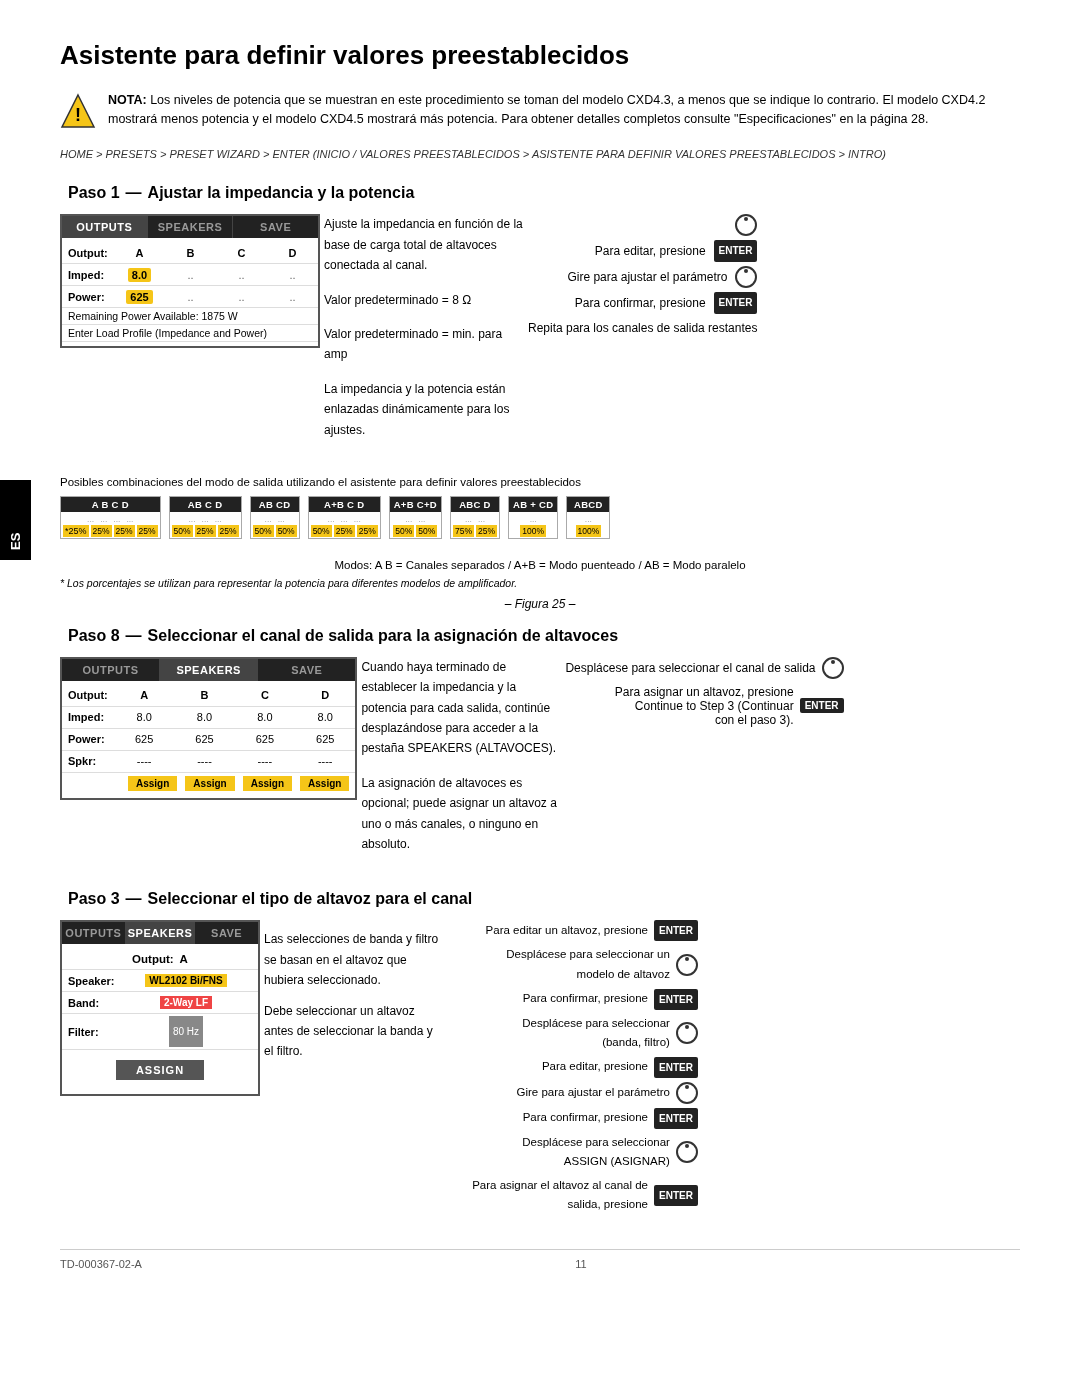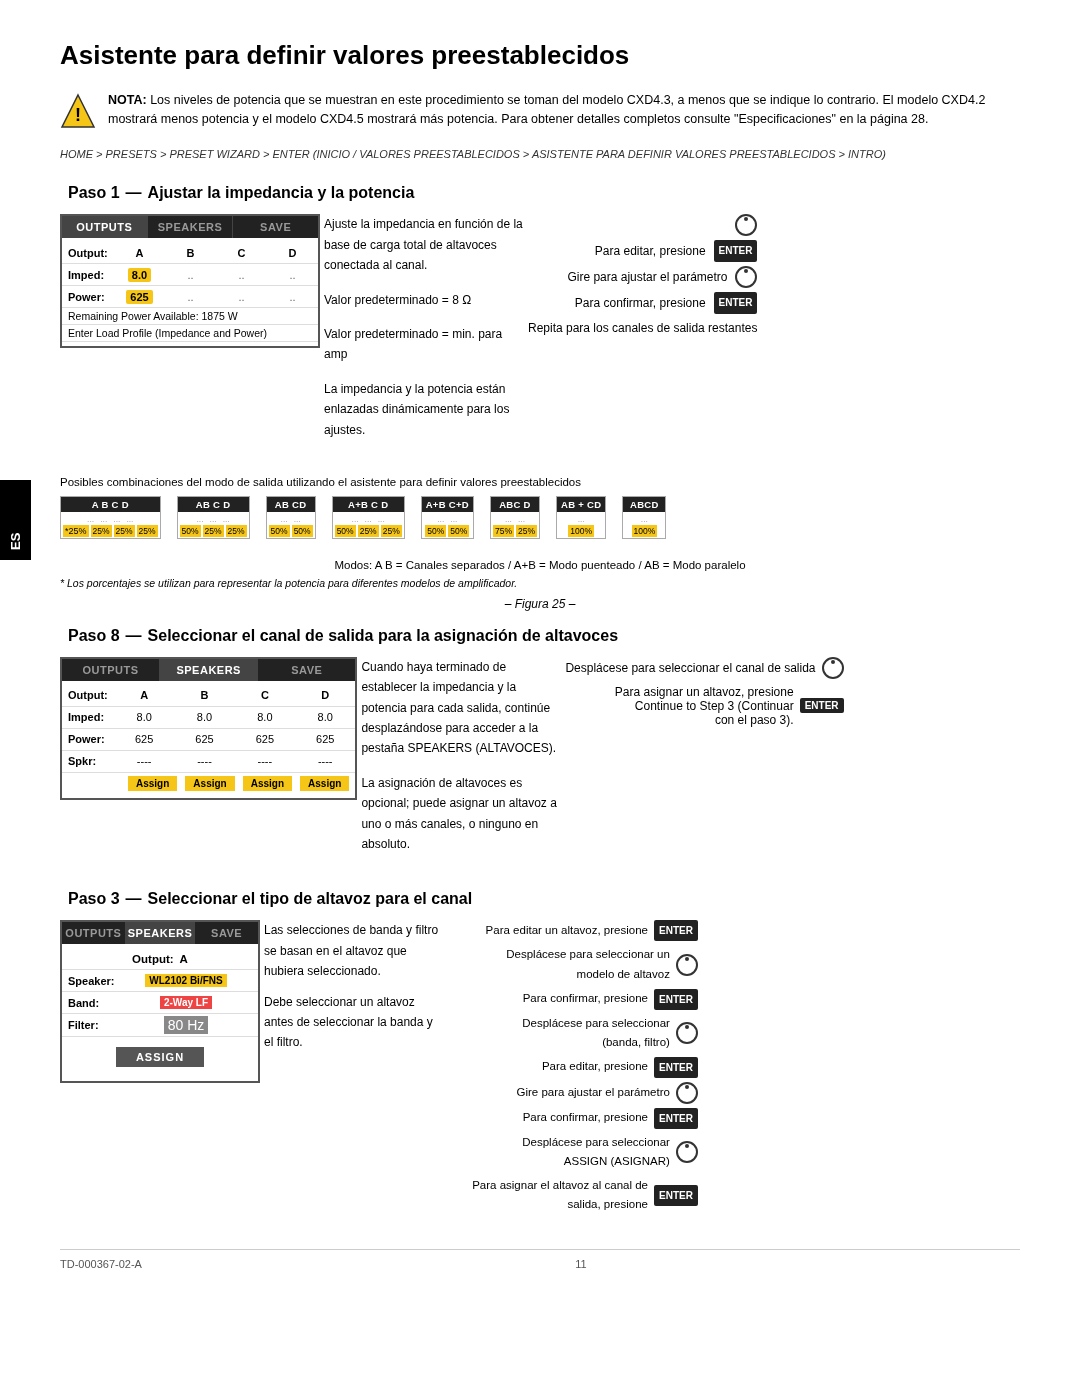--- a/index.html
+++ b/index.html
@@ -219,21 +219,21 @@
     }
 
     
     .modes-section {
       margin: 16px 0 8px 0;
       font-size: 11.5px;
     }
 
     .modes-grid {
       display: flex;
-      gap: 16px;
+      gap: 8px;
       align-items: flex-end;
       flex-wrap: wrap;
     }
 
     .mode-block {
       border: 1px solid #aaa;
       font-size: 9.5px;
       min-width: 44px;
     }
     .mode-header {
@@ -297,22 +297,22 @@
       background: #ef4444;
       color: #fff;
       font-weight: bold;
       font-size: 10px;
       padding: 1px 4px;
       display: inline-block;
     }
     .spkr-cell-gray {
       background: #888;
       color: #fff;
-      font-size: 14px;
-      padding: 1px 4px;
+      font-size: 10px;
+      padding: 10px 4px;
       display: inline-block;
     }
 
     .assign-big {
       background: #555;
       color: #fff;
       font-weight: bold;
       font-size: 11px;
       padding: 4px 20px;
       letter-spacing: 1px;
@@ -701,21 +701,21 @@
             <span class="spkr-cell-gray">80 Hz</span>
           </div>
         </div>
 
         <div style="text-align:center; padding:6px 0;">
           <span class="assign-big">ASSIGN</span>
         </div>
       </div>
     </div>
 
-    <div class="side-notes" style="max-width:180px;">
+    <div class="side-notes" style="max-width:180px;margin-top:9px;">
       <p>Las selecciones de banda y filtro se basan en el altavoz que hubiera seleccionado.</p>
       <p style="margin-top:10px;">Debe seleccionar un altavoz antes de seleccionar la banda y el filtro.</p>
     </div>
 
     <div class="right-controls-step3">
       <div class="ctrl-row">
         <span>Para editar un altavoz, presione</span>
         <span class="enter-badge">ENTER</span>
       </div>
       <div class="ctrl-row">

